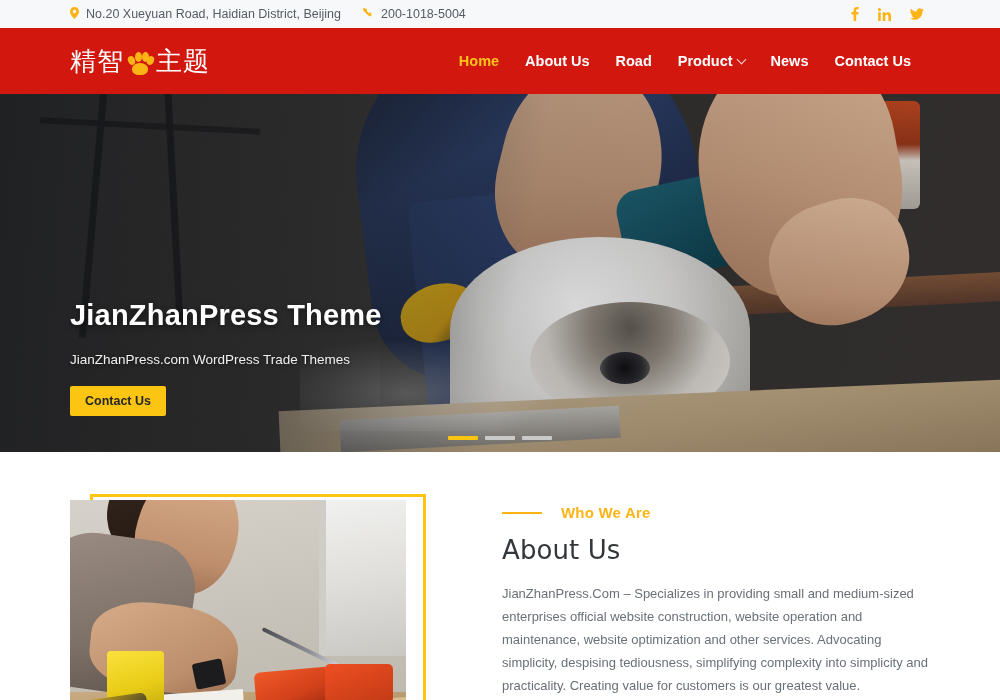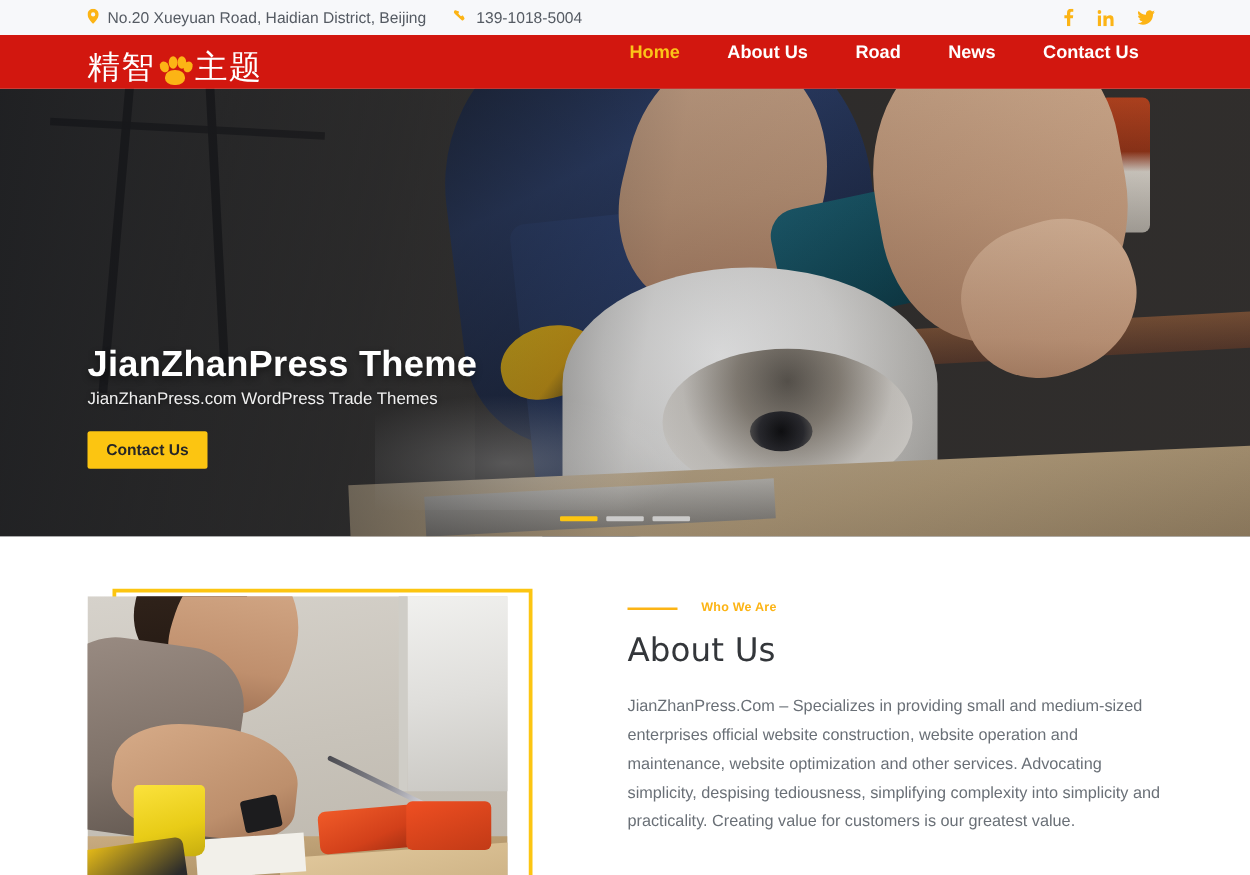--- a/index.html
+++ b/index.html
@@ -20,36 +20,36 @@
   .tb-icon{ color:#fcb415; font-size:12px; line-height:1; display:inline-block; }
   .topbar .tb-spacer{ flex:1; }
   .tb-social{ display:flex; align-items:center; gap:19px; margin-right:52px; }
   .soc{ color:#fcb415; font-size:13px; font-weight:bold; line-height:1; cursor:pointer;
         font-family:"Liberation Serif", serif; }
   .soc.li{ font-family:"Liberation Sans", sans-serif; font-size:12px; }
   .soc svg{ display:block; }
 
   
   .header{
-    height:43px; background:#d2170f; display:flex; align-items:flex-end;
+    height:66px; background:#d2170f; display:flex; align-items:center;
     padding:0 24px; position:relative; z-index:5;
   }
   .logo{ display:flex; align-items:center; margin-left:46px; gap:1px;
          font-size:26px; color:#fff; letter-spacing:1px; font-weight:500;
          font-family:"DejaVu Sans", sans-serif; cursor:pointer; }
   .logo .paw{ width:26px; height:26px; position:relative; display:inline-block;
               margin:0 2px; top:3px; }
   .logo .paw .pad{ position:absolute; background:#fcb415; border-radius:50%; }
   .logo .paw .p1{ width:7px;  height:9px;  left:1px;  top:5px;  transform:rotate(-22deg); }
   .logo .paw .p2{ width:7px;  height:10px; left:8px;  top:1px; }
   .logo .paw .p3{ width:7px;  height:10px; left:15px; top:1px; }
   .logo .paw .p4{ width:7px;  height:9px;  left:20px; top:5px;  transform:rotate(22deg); }
   .logo .paw .main{ width:16px; height:12px; left:5px; top:12px; border-radius:48% 48% 45% 45%; }
 
-  .nav{ margin-left:auto; display:flex; align-items:center; gap:12px; margin-right:52px; }
+  .nav{ margin-left:auto; display:flex; align-items:center; gap:0; margin-right:52px; }
   .nav a{
     color:#ffffff; font-size:14.5px; font-weight:bold; text-decoration:none;
     padding:0 13px; line-height:57px; display:inline-flex; align-items:center; gap:5px;
     white-space:nowrap; cursor:pointer;
   }
   .nav a.active{ color:#fcc419; }
   .caret{ display:inline-block; width:7px; height:7px; border-right:1.6px solid #ffffff;
           border-bottom:1.6px solid #ffffff; transform:rotate(45deg); margin-top:-4px;
           opacity:.85; }
 
@@ -110,21 +110,21 @@
       border-radius:6px; opacity:.92; }
   .hero-photo .dust{ position:absolute; left:30%; bottom:6%; width:26%; height:26%;
       background:radial-gradient(ellipse at 40% 60%, rgba(255,255,255,.35) 0%, rgba(255,255,255,0) 68%); }
   .hero-shade{ position:absolute; inset:0;
       background:linear-gradient(100deg, rgba(18,20,24,.82) 0%, rgba(20,22,26,.55) 30%,
                  rgba(20,22,26,.18) 52%, rgba(20,22,26,.08) 100%); }
 
   .hero-content{ position:absolute; left:70px; top:205px; z-index:3; }
   .hero-title{ font-size:29px; font-weight:bold; color:#ffffff; letter-spacing:.2px;
                text-shadow:0 2px 6px rgba(0,0,0,.45); }
-  .hero-sub{ font-size:13.5px; color:#f0f0f0; margin-top:2px;
+  .hero-sub{ font-size:13.5px; color:#f0f0f0; margin-top:20px;
              text-shadow:0 1px 4px rgba(0,0,0,.45); }
   .hero-btn{ display:inline-block; margin-top:19px; background:#fcc511; color:#262626;
              font-size:12.5px; font-weight:bold; padding:8px 15px; border:none;
              border-radius:2px; cursor:pointer; font-family:"Liberation Sans", sans-serif; }
 
   .hero-dots{ position:absolute; left:50%; transform:translateX(-50%); bottom:12px;
               display:flex; gap:7px; z-index:4; }
   .hero-dots span{ width:30px; height:4px; background:#d8d8d8; display:block;
                    border-radius:1px; cursor:pointer; opacity:.85; }
   .hero-dots span.on{ background:#fcc511; opacity:1; }
@@ -174,21 +174,21 @@
       background:linear-gradient(150deg,#f3c516 0%,#2b2b2b 70%); border-radius:6px;
       transform:rotate(-8deg); }
   .about-img .paper{ position:absolute; left:26%; bottom:14%; width:26%; height:12%;
       background:#f2f0ea; transform:rotate(-4deg); }
   .about-frame{ position:absolute; left:20px; top:0; width:336px; height:266px;
                 border:3px solid #fcc511; z-index:1; }
 
   .about-right{ flex:1; padding-left:76px; padding-top:10px; }
   .eyebrow{ display:flex; align-items:center; gap:19px; }
   .eyebrow .line{ width:40px; height:2px; background:#fcb415; display:block; }
-  .eyebrow .txt{ color:#fcb415; font-size:10px; font-weight:bold; letter-spacing:.2px; }
+  .eyebrow .txt{ color:#fcb415; font-size:15px; font-weight:bold; letter-spacing:.2px; }
   .about-h2{ font-size:26px; color:#33363a; font-weight:400; margin-top:14px;
              letter-spacing:.1px; font-family:"DejaVu Sans", sans-serif; }
   .about-lead{ font-size:13px; color:#6a7077; margin-top:11px; }
   .about-body{ font-size:13px; color:#6a7077; line-height:1.77; margin-top:17px;
                max-width:430px; }
 </style>
 </head>
 <body>
 
 <div class="topbar">
@@ -202,21 +202,21 @@
       </span>
       <span>No.20 Xueyuan Road, Haidian District, Beijing</span>
     </div>
 
     <div class="tb-item">
       <span class="tb-icon">
         <svg width="11" height="11" viewBox="0 0 12 12">
             <path d="M3.3.9 1.6.2C1.2 0 .7.2.5.6L.1 1.6C-.1 2 0 2.4.3 2.7c1.6 1.7 4.6 4.6 6.7 6.2.4.3.9.3 1.2 0l.9-.8c.3-.3.4-.8.2-1.1L8.3 5.3c-.2-.4-.7-.5-1.1-.3l-.9.5C5.4 4.7 4.6 3.9 4 3l.5-.9c.2-.4.1-.9-.3-1.1z" fill="#fcb415"></path>
           </svg>
       </span>
-      <span>139-1018-5004</span>
+      <span>200-1018-5004</span>
     </div>
 
   </div>
   <div class="tb-spacer"></div>
   <div class="tb-social">
     <span class="soc">
       <svg width="8" height="14" viewBox="0 0 8 14">
           <path d="M5.2 14V7.6h2.1l.3-2.5H5.2V3.5c0-.7.2-1.2 1.2-1.2h1.3V.1C7.5.1 6.7 0 5.8 0 3.9 0 2.6 1.2 2.6 3.3v1.8H.5v2.5h2.1V14h2.6z" fill="#fcb415"></path>
         </svg>
     </span>
@@ -248,20 +248,24 @@
 
   <nav class="nav">
     <a class="active">
       <span>Home</span>
     </a>
     <a>
       <span>About Us</span>
     </a>
     <a>
       <span>Road</span>
+    </a>
+    <a>
+      <span>Product</span>
+      <span class="caret"></span>
     </a>
     <a>
       <span>News</span>
     </a>
     <a>
       <span>Contact Us</span>
     </a>
   </nav>
 </div>
 

